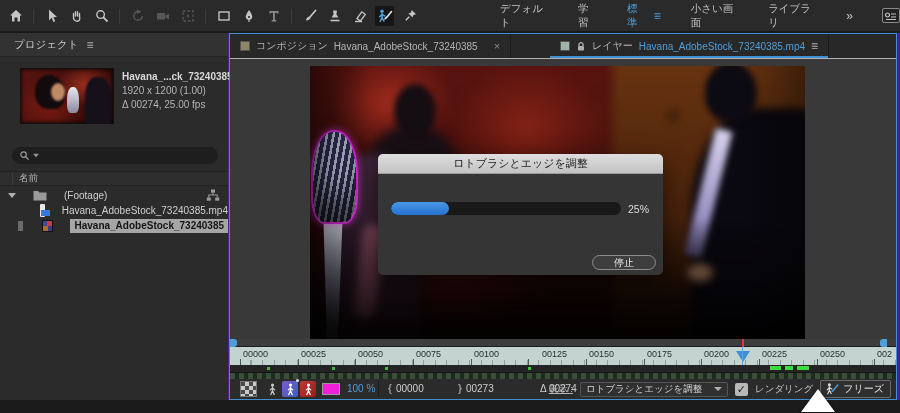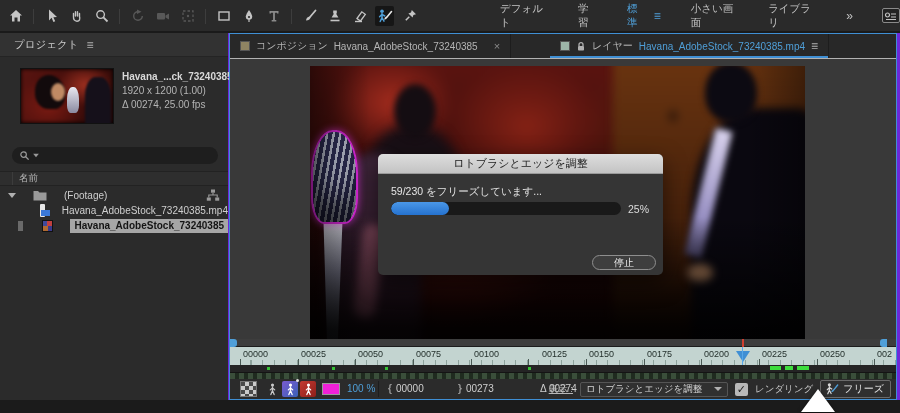--- a/index.html
+++ b/index.html
@@ -1,18 +1,18 @@
 <!DOCTYPE html>
 <html><head>
 <meta charset="utf-8">
 <style>
   * { margin:0; padding:0; box-sizing:border-box; }
   html,body { width:900px; height:413px; background:#1b1b1b; overflow:hidden;
     font-family:"Liberation Sans","DejaVu Sans",sans-serif; }
-  .app { position:relative; width:900px; height:413px; background:#6d28d9; color:#c8c8c8; font-size:10px; }
+  .app { position:relative; width:900px; height:413px; background:#4c1d95; color:#c8c8c8; font-size:10px; }
 
   
   .topbar { position:absolute; left:0; top:0; width:900px; height:33px; background:#2a2a2a; border-bottom:2px solid #1a1a1a; }
   .tools { position:absolute; left:6px; top:6px; display:flex; align-items:center; gap:6px; }
   .tool { width:19px; height:20px; display:flex; align-items:center; justify-content:center; border-radius:2px; }
   .tool svg { display:block; }
   .tool.active { background:#161616; }
   .tsep { width:1px; height:15px; background:#3d3d3d; margin:0 2px; }
   .workspaces { position:absolute; left:500px; top:0; height:31px; display:flex; align-items:center; gap:30px; }
   .ws { color:#c4c4c4; font-size:10.5px; cursor:default; }
@@ -385,21 +385,20 @@
         <div class="v-manR-hand"></div>
         <div class="v-woman"></div>
         <div class="v-arm"></div>
         <div class="v-mic-stand"></div>
         <div class="v-mic-head"></div>
         <div class="v-vignette"></div>
       </div>
 
       <div class="dialog">
         <div class="dlg-title">ロトブラシとエッジを調整</div>
-        <div class="dlg-msg">59/230 をフリーズしています...</div>
         <div class="dlg-track">
           <div class="dlg-fill" style="width: 25%;"></div>
         </div>
         <div class="dlg-pct">25%</div>
         <div class="dlg-stop">停止</div>
       </div>
     </div>
 
     <div class="timeline">
       <div class="workarea">

